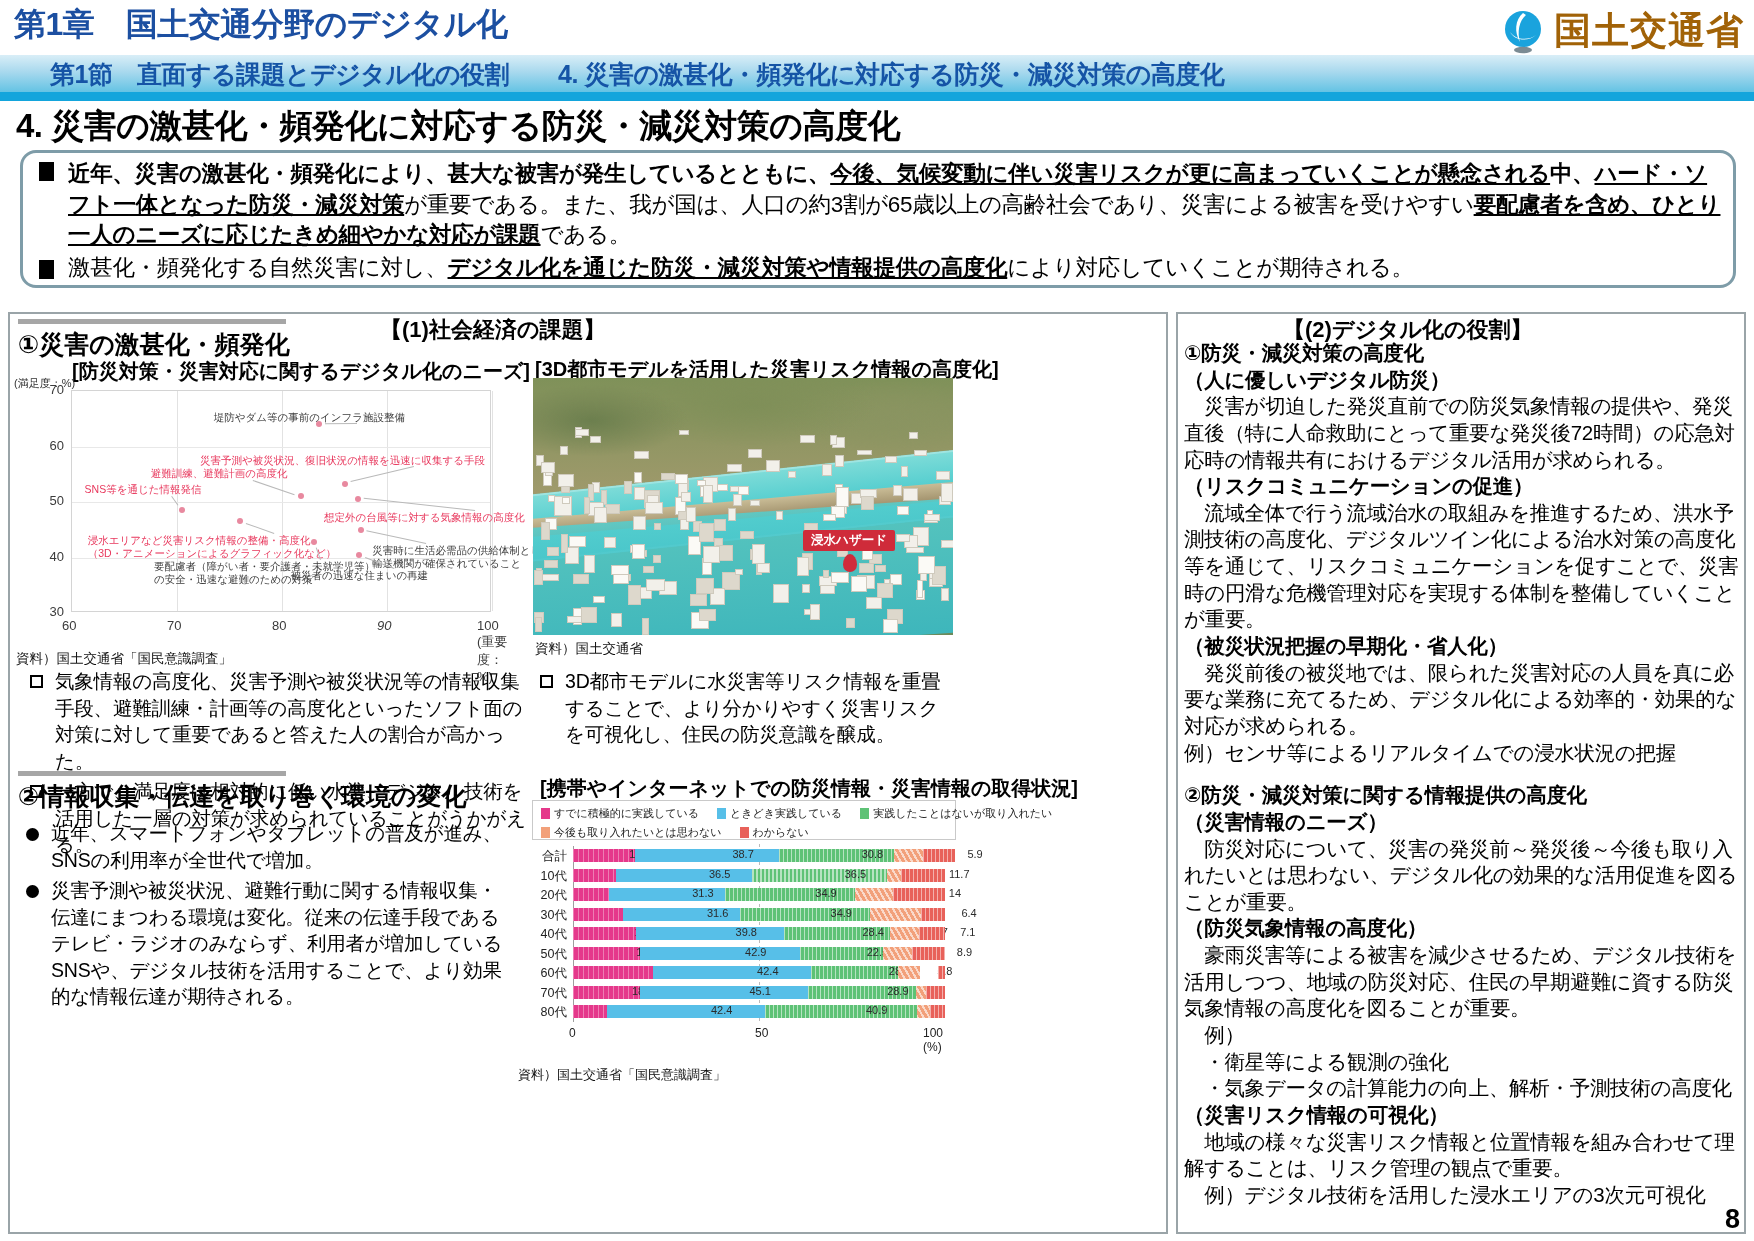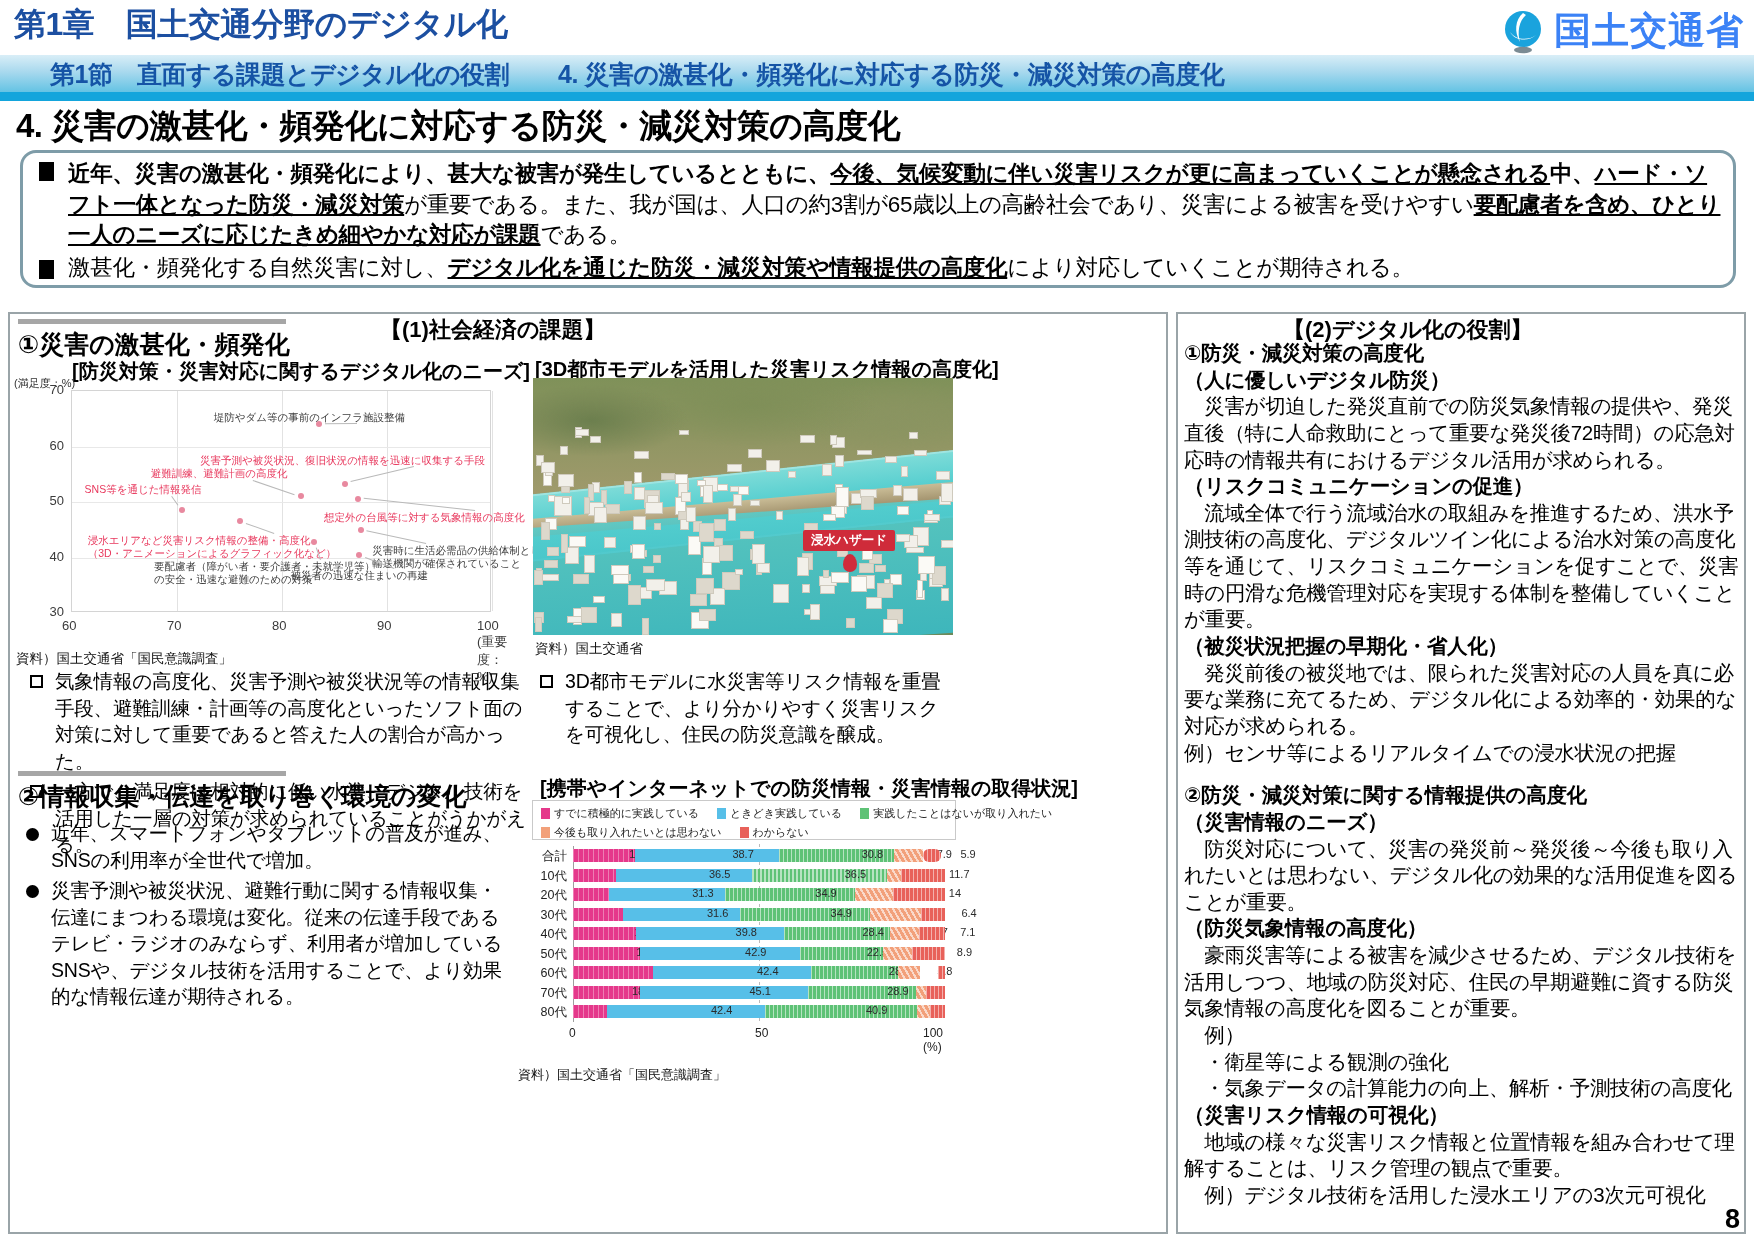--- a/index.html
+++ b/index.html
@@ -15,21 +15,21 @@
   .hdr-band1{position:absolute;left:0;top:0;width:1754px;height:55px;background:#ffffff;}
   .hdr-band2{position:absolute;left:0;top:55px;width:1754px;height:37px;
       background:linear-gradient(180deg,#d9eef7 0%,#a9d9ee 45%,#64c3e4 100%);}
   .hdr-rule{position:absolute;left:0;top:92px;width:1754px;height:9px;background:#13a5dc;}
   .chap{position:absolute;left:14px;top:3px;font-size:32px;font-weight:bold;color:#1c4fa1;
      letter-spacing:-0.5px;white-space:nowrap;}
   .sect{position:absolute;left:50px;top:58px;font-size:25px;font-weight:bold;color:#1554a6;
      letter-spacing:-0.5px;white-space:nowrap;}
   .logo-wrap{position:absolute;right:10px;top:6px;display:flex;align-items:center;gap:8px;}
   .logo-mark{width:46px;height:46px;position:relative;}
-  .logo-text{font-size:37px;font-weight:bold;color:#3b82f6;letter-spacing:1px;white-space:nowrap;text-align:right;}
+  .logo-text{font-size:37px;font-weight:bold;color:#a16207;letter-spacing:1px;white-space:nowrap;text-align:right;}
 
   
   .pgtitle{position:absolute;left:16px;top:104px;font-size:33px;font-weight:bold;color:#000;
      letter-spacing:-0.5px;white-space:nowrap;}
 
   
   .sumbox{position:absolute;left:20px;top:150px;width:1716px;height:138px;
      border:3px solid #7e9ca8;border-radius:16px;background:#fff;box-sizing:border-box;}
   .sumrow{display:flex;align-items:flex-start;}
   .sq{flex:0 0 auto;width:15px;height:19px;background:#000;margin:9px 14px 0 16px;}
@@ -233,21 +233,21 @@
       <div class="sc-lbl k" style="left: 81.9px; top: 168.72px;">要配慮者（障がい者・要介護者・未就学児等）
 の安全・迅速な避難のための対策</div>
       <div class="sc-ldr" style="left: 247.65px; top: 168.72px; width: 12.7947px; transform: rotate(-109.1deg);"></div>
       <div class="sc-dot" title="被災者の迅速な住まいの再建" style="left: 286.65px; top: 164.28px;"></div>
       <div class="sc-lbl k" style="left: 218.4px; top: 177.6px;">被災者の迅速な住まいの再建</div>
       <div class="sc-ldr" style="left: 321.701px; top: 177.6px; width: 31.4964px; transform: rotate(-159.192deg);"></div>
     </div>
 <div class="sc-xt" style="left: 48px; top: 240px;">60</div>
     <div class="sc-xt" style="left: 153px; top: 240px;">70</div>
     <div class="sc-xt" style="left: 258px; top: 240px;">80</div>
-    <div class="sc-xt" style="left: 363px; top: 240px;">90</div>
+    <div class="sc-xt" style="left: 363px; top: 240px; font-style: italic;">90</div>
     <div class="sc-xt" style="left: 463px; top: 240px;">100 (重要度：%)</div>
     <div class="sc-yt" style="left: 14px; top: 226px;">30</div>
     <div class="sc-yt" style="left: 14px; top: 170.5px;">40</div>
     <div class="sc-yt" style="left: 14px; top: 115px;">50</div>
     <div class="sc-yt" style="left: 14px; top: 59.5px;">60</div>
     <div class="sc-yt" style="left: 14px; top: 4px;">70</div>
   </div>
 <div class="sc-src">資料）国土交通省「国民意識調査」</div>
 
 <div class="cityimg">
@@ -499,21 +499,21 @@
         </div>
         <div class="bc-seg" title="ときどき実践している: 38.7" style="left: 62.124px; width: 143.964px; background: rgb(87, 191, 232);">
           <div class="bc-val">38.7</div>
         </div>
         <div class="bc-seg" title="実践したことはないが取り入れたい: 30.8" style="left: 206.088px; width: 114.576px; background: repeating-linear-gradient(90deg, rgba(255, 255, 255, 0.55) 0px, rgba(255, 255, 255, 0.55) 1.5px, transparent 1.5px, transparent 4px) rgb(94, 194, 118);">
           <div class="bc-val">30.8</div>
         </div>
         <div class="bc-seg" title="今後も取り入れたいとは思わない: 7.9" style="left: 320.664px; width: 29.388px; background: repeating-linear-gradient(60deg, rgba(255, 255, 255, 0.6) 0px, rgba(255, 255, 255, 0.6) 2px, transparent 2px, transparent 5px) rgb(242, 160, 122);">
           <div class="bc-val">7.9</div>
         </div>
-        <div class="bc-seg" title="わからない: 5.9" style="left: 350.052px; width: 18px; background: repeating-linear-gradient(90deg, rgba(255, 255, 255, 0.5) 0px, rgba(255, 255, 255, 0.5) 1.5px, transparent 1.5px, transparent 4px) rgb(232, 97, 90); border-radius: 6px;">
+        <div class="bc-seg" title="わからない: 5.9" style="left: 350.052px; width: 32px; background: repeating-linear-gradient(90deg, rgba(255, 255, 255, 0.5) 0px, rgba(255, 255, 255, 0.5) 1.5px, transparent 1.5px, transparent 4px) rgb(232, 97, 90);">
           <div class="bc-val">5.9</div>
         </div>
       </div>
       <div class="bc-row" style="top: 22.5556px;">
         <div class="bc-cat">10代</div>
         <div class="bc-seg" title="すでに積極的に実践している: 11.5" style="left: 0px; width: 42.78px; background: repeating-linear-gradient(90deg, rgba(255, 255, 255, 0.35) 0px, rgba(255, 255, 255, 0.35) 1px, transparent 1px, transparent 5px) rgb(229, 56, 139);">
           <div class="bc-val">11.5</div>
         </div>
         <div class="bc-seg" title="ときどき実践している: 36.5" style="left: 42.78px; width: 135.78px; background: rgb(87, 191, 232);">
           <div class="bc-val">36.5</div>

